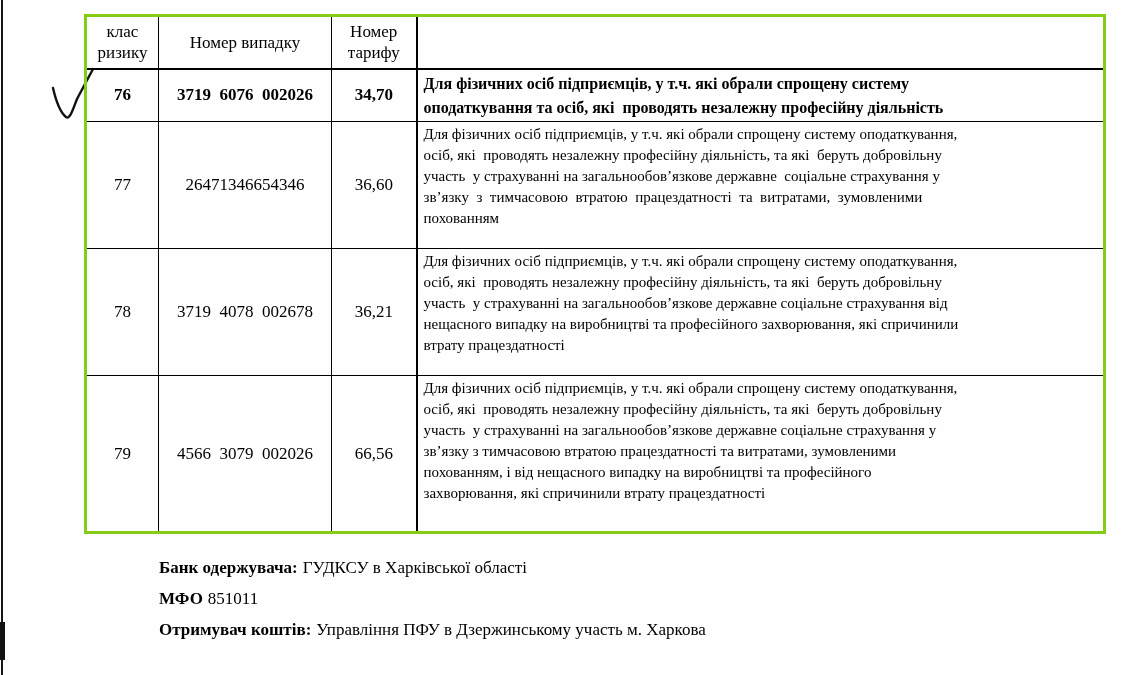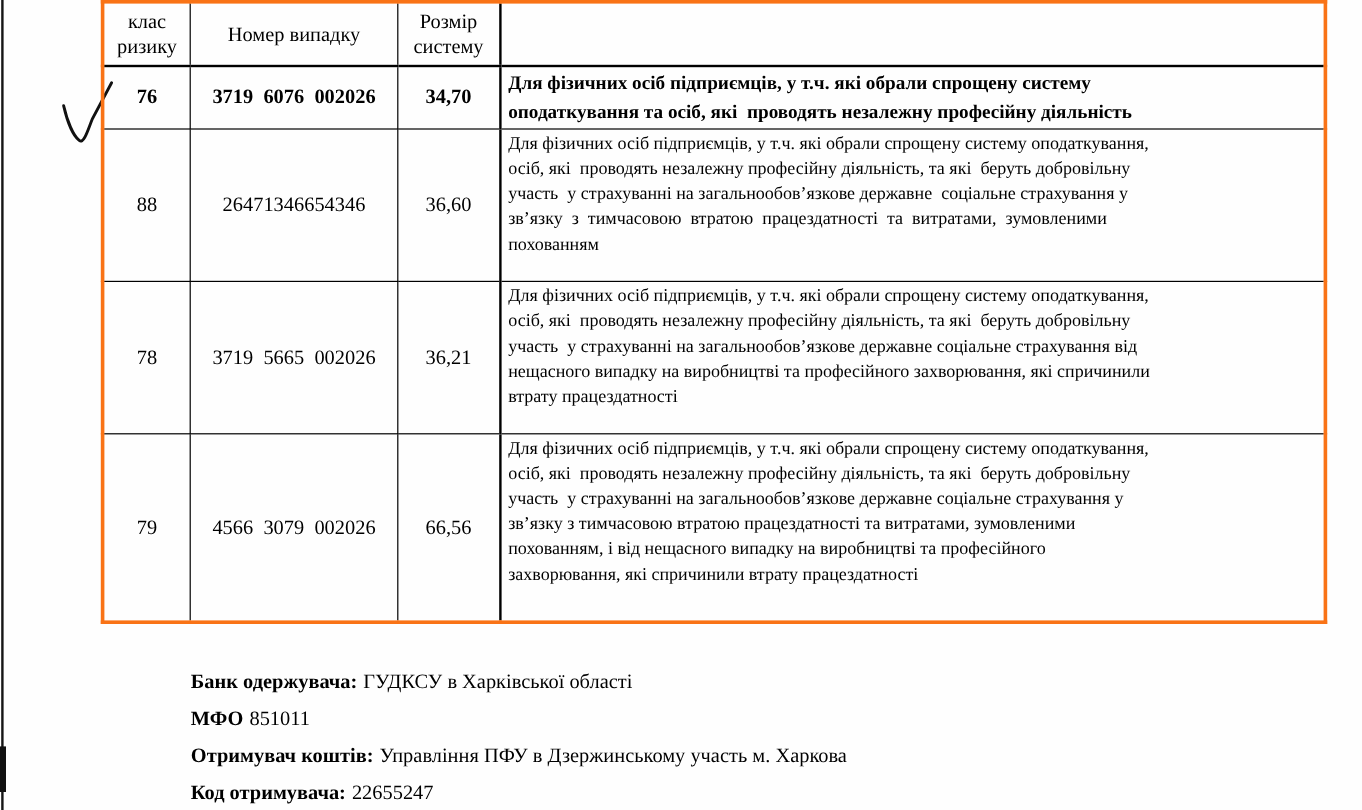--- a/index.html
+++ b/index.html
@@ -21,25 +21,25 @@
     position: absolute; left: 0; top: 622px;
     width: 5px; height: 38px; background: #111;
   }
   
   .checkmark {
     position: absolute; left: 50px; top: 62px;
     width: 46px; height: 64px;
   }
   
   table.tariff {
-    position: absolute; left: 84px; top: 0;
+    position: absolute; left: 84px; top: 14px;
     width: 1019px;
     border-collapse: collapse;
     table-layout: fixed;
-    border: 3px solid #f97316;
+    border: 3px solid #84cc16;
   }
   table.tariff th, table.tariff td {
     border: 1px solid #000;
     overflow: hidden;
   }
   table.tariff th {
     border-bottom: 2px solid #000;
     font-weight: normal;
     font-size: 17px;
     line-height: 21px;
@@ -99,43 +99,43 @@
     <colgroup>
       <col style="width:73px">
       <col style="width:173px">
       <col style="width:85px">
       <col style="width:688px">
     </colgroup>
     <tbody>
         <tr class="hdr">
       <th class="c-class">клас ризику</th>
       <th class="c-acct">Номер випадку</th>
-      <th class="c-tariff">Розмір систему</th>
+      <th class="c-tariff">Номер тарифу</th>
       <th class="c-desc"></th>
     </tr>
     <tr class="r76">
       <td class="num">76</td>
       <td class="num">3719  6076  002026</td>
       <td class="num">34,70</td>
       <td class="desc c-desc">Для фізичних осіб підприємців, у т.ч. які обрали спрощену систему
 оподаткування та осіб, які  проводять незалежну професійну діяльність</td>
     </tr>
     <tr class="r77">
-      <td class="num">88</td>
+      <td class="num">77</td>
       <td class="num">26471346654346</td>
       <td class="num">36,60</td>
       <td class="desc c-desc">Для фізичних осіб підприємців, у т.ч. які обрали спрощену систему оподаткування,
 осіб, які  проводять незалежну професійну діяльність, та які  беруть добровільну
 участь  у страхуванні на загальнообов’язкове державне  соціальне страхування у
 зв’язку  з  тимчасовою  втратою  працездатності  та  витратами,  зумовленими
 похованням</td>
     </tr>
     <tr class="r78">
       <td class="num">78</td>
-      <td class="num">3719  5665  002026</td>
+      <td class="num">3719  4078  002678</td>
       <td class="num">36,21</td>
       <td class="desc c-desc">Для фізичних осіб підприємців, у т.ч. які обрали спрощену систему оподаткування,
 осіб, які  проводять незалежну професійну діяльність, та які  беруть добровільну
 участь  у страхуванні на загальнообов’язкове державне соціальне страхування від
 нещасного випадку на виробництві та професійного захворювання, які спричинили
 втрату працездатності</td>
     </tr>
     <tr class="r79">
       <td class="num">79</td>
       <td class="num">4566  3079  002026</td>
@@ -153,18 +153,15 @@
   <div class="footer">
     <div class="line">
       <span class="lbl">Банк одержувача:</span><span class="val">ГУДКСУ в Харківської області</span>
     </div>
     <div class="line">
       <span class="lbl">МФО</span><span class="val">851011</span>
     </div>
     <div class="line">
       <span class="lbl">Отримувач коштів:</span><span class="val">Управління ПФУ в Дзержинському участь м. Харкова</span>
     </div>
-    <div class="line">
-      <span class="lbl">Код отримувача:</span><span class="val">22655247</span>
-    </div>
   </div>
 
 </div>
 
 </body></html>

